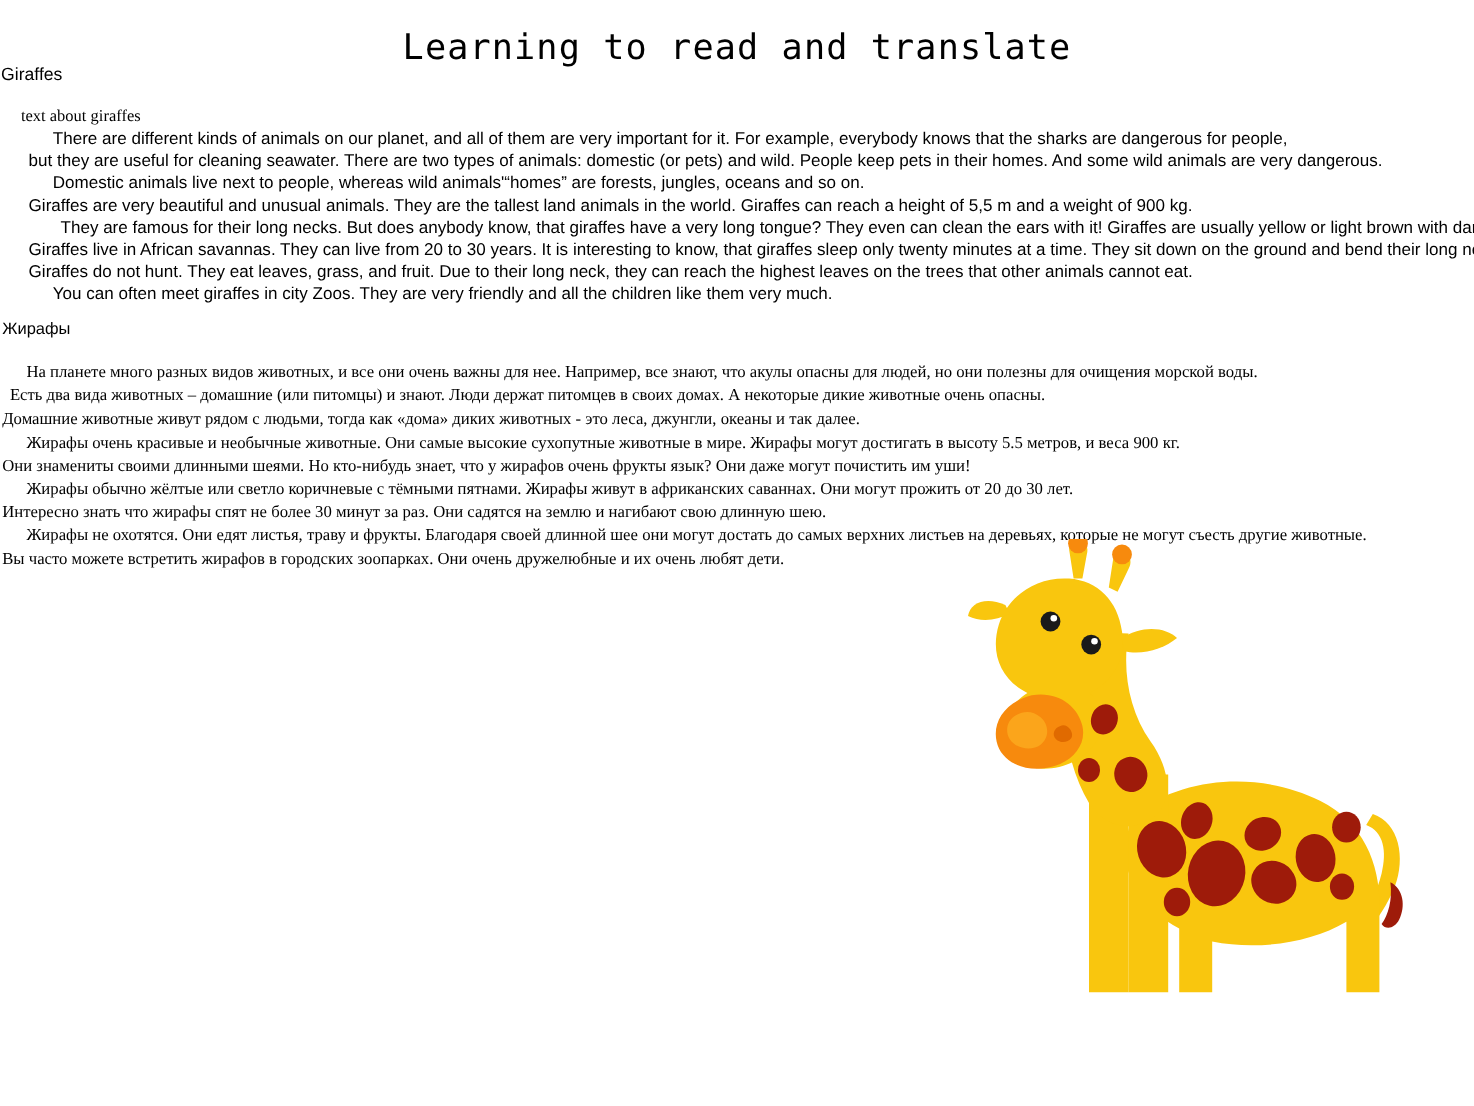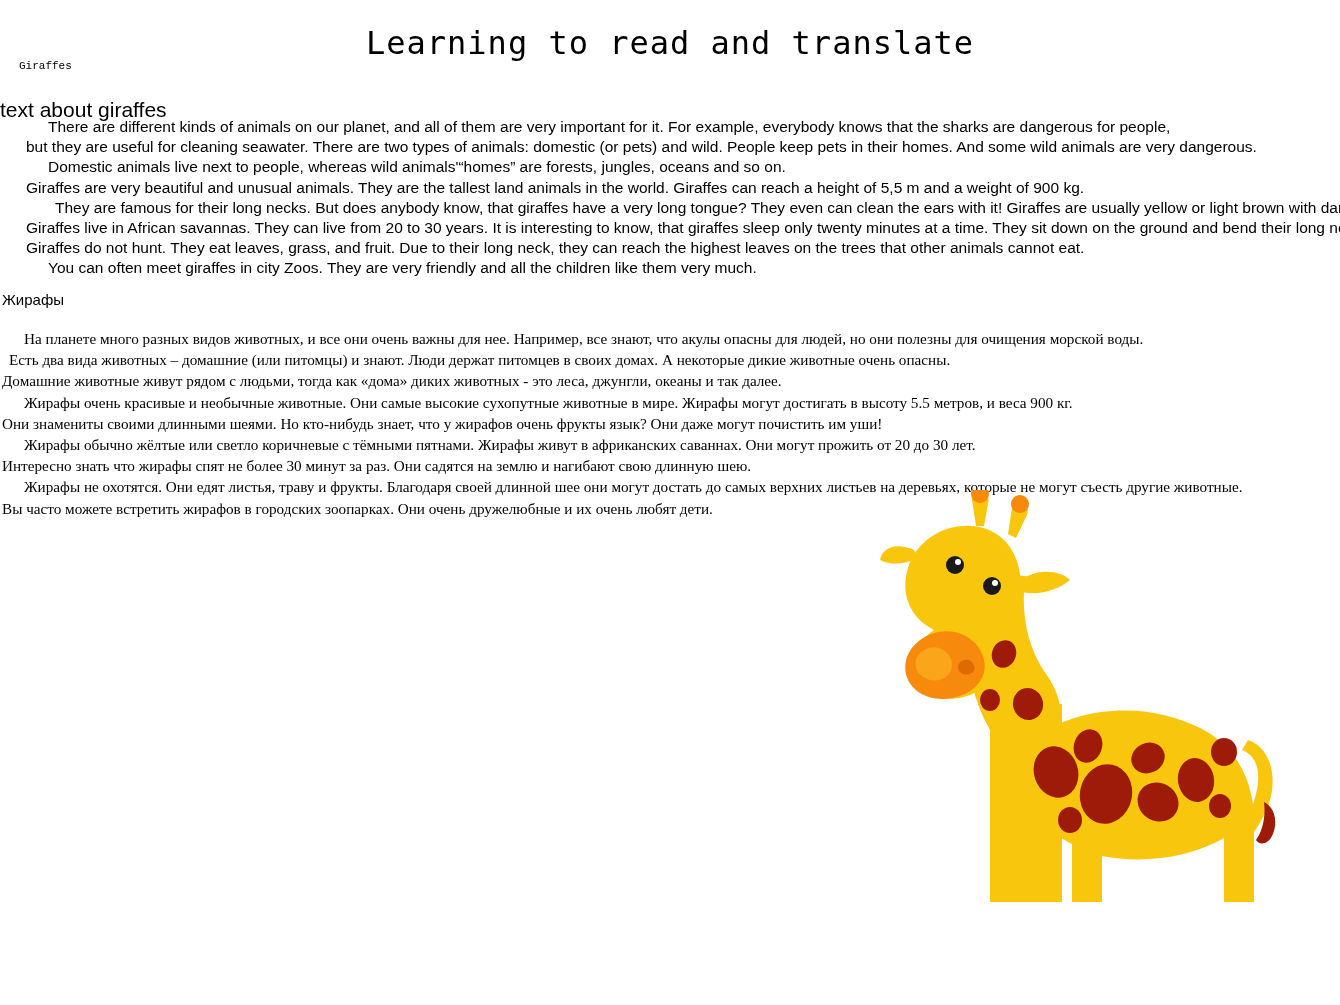--- a/index.html
+++ b/index.html
@@ -28,29 +28,29 @@
     text-align: center;
     font-family: "DejaVu Sans Mono", "Liberation Mono", monospace;
     font-size: 32px;
     letter-spacing: 1px;
     color: #000000;
     white-space: nowrap;
   }
   .subtitle {
     position: absolute;
     top: 60px;
-    left: 19px;
-    font-size: 11px;
-    font-family: Liberation Mono, monospace;
+    left: 1px;
+    font-size: 16px;
   }
   .lead {
     position: absolute;
     top: 98px;
-    left: 0;
-    font-size: 21px;
+    left: 19px;
+    font-size: 15px;
+    font-family: Liberation Serif, serif;
   }
   .body-en {
     position: absolute;
     top: 117px;
     left: 2px;
     width: 1336px;
     font-size: 15.5px;
     line-height: 20.2px;
     margin-left: 24px;
   }

